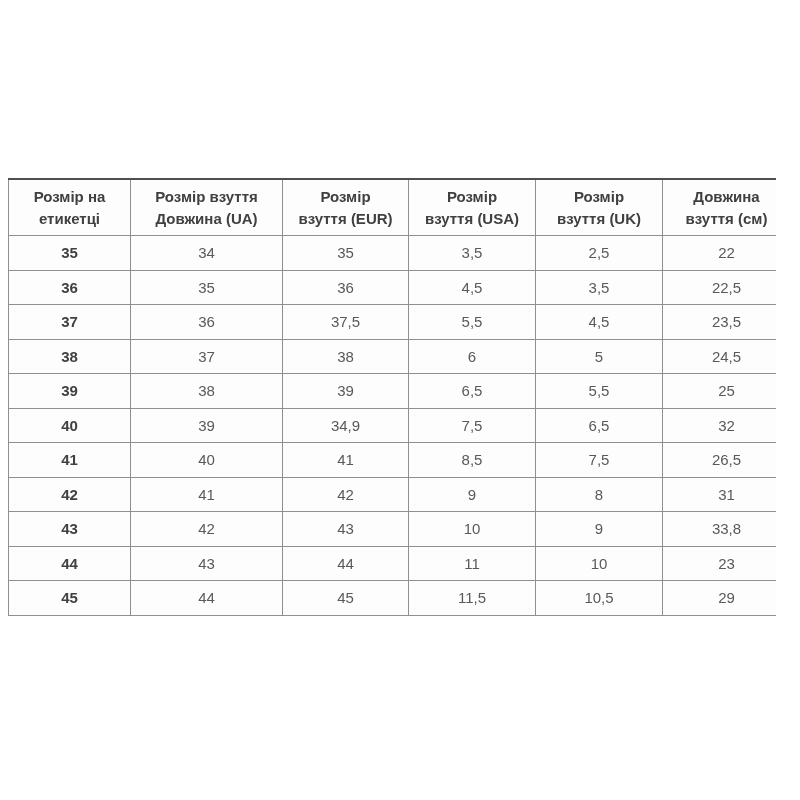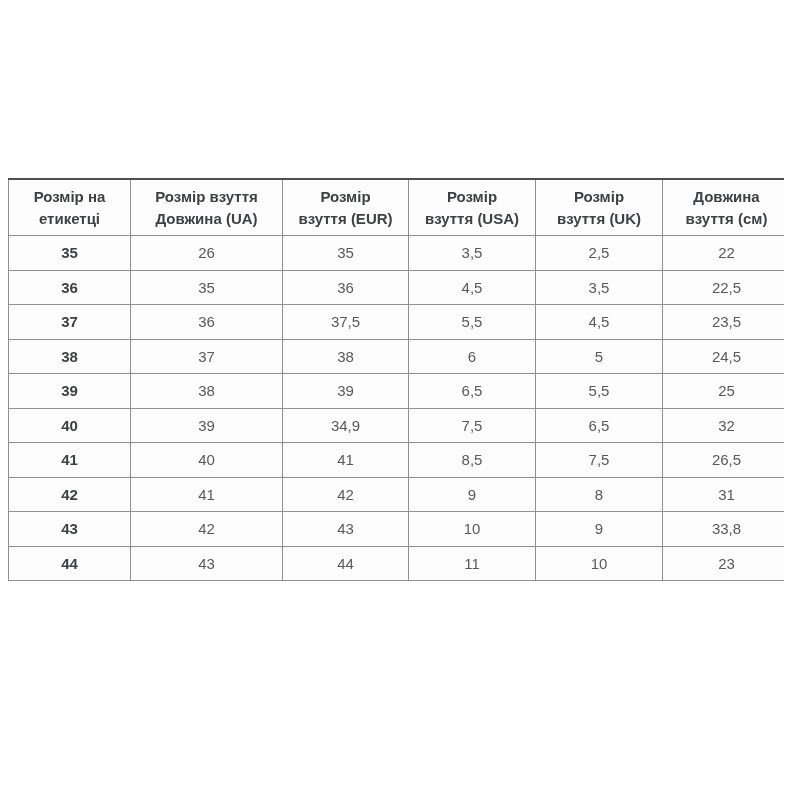--- a/index.html
+++ b/index.html
@@ -7,21 +7,20 @@
     padding: 0;
     background: #ffffff;
   }
   .page {
     position: relative;
     width: 776px;
     height: 800px;
     background: var(--page-bg, #ffffff);
     font-family: "Liberation Sans", sans-serif;
     overflow: hidden;
-    padding-left: 8px;
   }
   table.size-table {
     position: absolute;
     left: 8px;
     top: 178px;
     width: 782px;
     border-collapse: collapse;
     table-layout: fixed;
     background: #ffffff;
   }
@@ -79,21 +78,21 @@
 взуття (USA)</th>
         <th>Розмір
 взуття (UK)</th>
         <th>Довжина
 взуття (см)</th>
       </tr>
     </thead>
     <tbody id="table-body">
         <tr>
           <td class="bold-col">35</td>
-          <td>26</td>
+          <td>34</td>
           <td>35</td>
           <td>3,5</td>
           <td>2,5</td>
           <td>22</td>
         </tr>
         <tr>
           <td class="bold-col">36</td>
           <td>35</td>
           <td>36</td>
           <td>4,5</td>
@@ -157,15 +156,23 @@
           <td>33,8</td>
         </tr>
         <tr>
           <td class="bold-col">44</td>
           <td>43</td>
           <td>44</td>
           <td>11</td>
           <td>10</td>
           <td>23</td>
         </tr>
+        <tr>
+          <td class="bold-col">45</td>
+          <td>44</td>
+          <td>45</td>
+          <td>11,5</td>
+          <td>10,5</td>
+          <td>29</td>
+        </tr>
       </tbody>
   </table>
 </div>
 
 </body></html>

